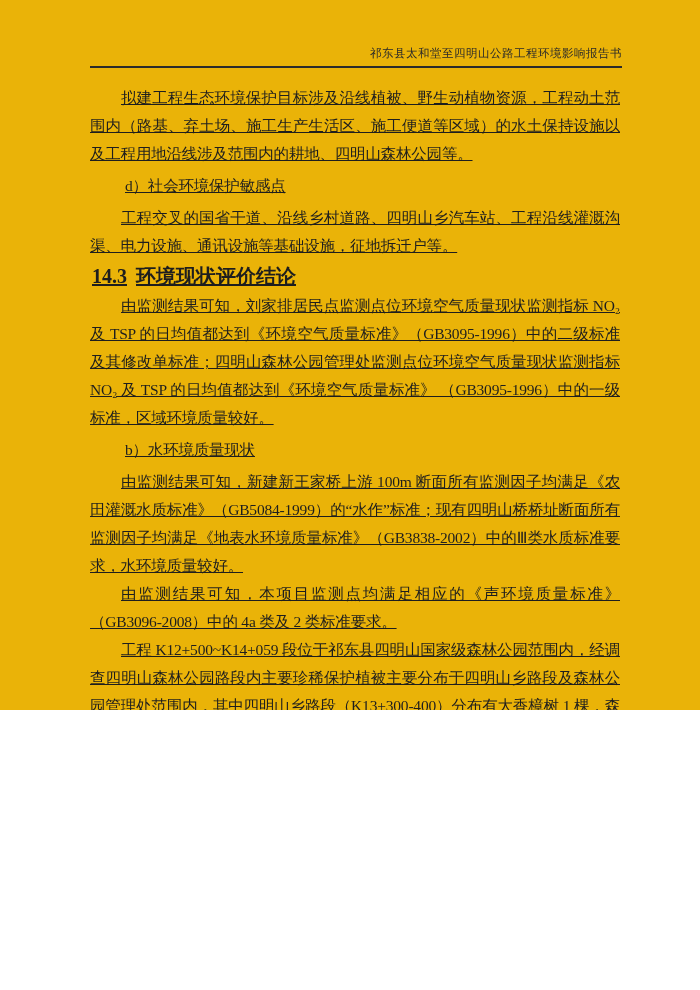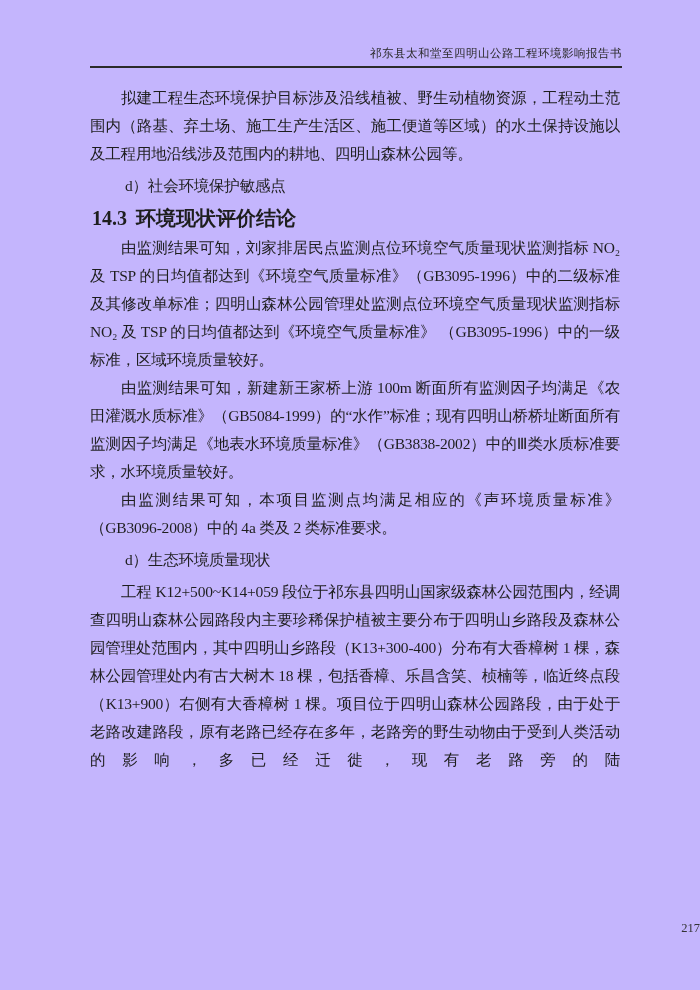--- a/index.html
+++ b/index.html
@@ -3,22 +3,22 @@
 <meta charset="utf-8">
 <style>
   html, body {
     margin: 0;
     padding: 0;
     background: #ffffff;
   }
   .page {
     position: relative;
     width: 700px;
-    height: 990px;
-    background: #c4b5fd;
+    height: 710px;
+    background: #eab308;
     overflow: hidden;
     font-family: "Liberation Serif", serif;
     color: #1e1e1e;
   }
   .page-header {
     position: absolute;
     top: 46px;
     left: 90px;
     right: 78px;
     text-align: right;
@@ -30,20 +30,21 @@
   }
   .page-body {
     position: absolute;
     top: 84px;
     left: 90px;
     right: 80px;
     font-size: 15.5px;
     line-height: 28px;
     text-align: justify;
     letter-spacing: -0.2px;
+    text-decoration: underline;
   }
   .para {
     margin: 0;
     text-indent: 2em;
   }
   .para.cut {
     text-align-last: justify;
   }
   .subitem {
     margin: 4px;
@@ -81,35 +82,36 @@
   <div class="page-header">
     <span>祁东县太和堂至四明山公路工程环境影响报告书</span>
   </div>
 
   <div class="page-body">
 
     <p class="para">拟建工程生态环境保护目标涉及沿线植被、野生动植物资源，工程动土范围内（路基、弃土场、施工生产生活区、施工便道等区域）的水土保持设施以及工程用地沿线涉及范围内的耕地、四明山森林公园等。</p>
 
     <p class="subitem">d）社会环境保护敏感点</p>
 
+    <p class="para">工程交叉的国省干道、沿线乡村道路、四明山乡汽车站、工程沿线灌溉沟渠、电力设施、通讯设施等基础设施，征地拆迁户等。</p>
 
     <h2 class="section-heading">
       <span class="heading-number">14.3</span><span>环境现状评价结论</span>
     </h2>
 
 
     <p class="para">由监测结果可知，刘家排居民点监测点位环境空气质量现状监测指标 NO₂ 及 TSP 的日均值都达到《环境空气质量标准》（GB3095-1996）中的二级标准及其修改单标准；四明山森林公园管理处监测点位环境空气质量现状监测指标 NO₂ 及 TSP 的日均值都达到《环境空气质量标准》 （GB3095-1996）中的一级标准，区域环境质量较好。</p>
 
+    <p class="subitem">b）水环境质量现状</p>
 
     <p class="para">由监测结果可知，新建新王家桥上游 100m 断面所有监测因子均满足《农田灌溉水质标准》（GB5084-1999）的“水作”标准；现有四明山桥桥址断面所有监测因子均满足《地表水环境质量标准》（GB3838-2002）中的Ⅲ类水质标准要求，水环境质量较好。</p>
 
 
     <p class="para">由监测结果可知，本项目监测点均满足相应的《声环境质量标准》（GB3096-2008）中的 4a 类及 2 类标准要求。</p>
 
-    <p class="subitem">d）生态环境质量现状</p>
 
 
     <p class="para cut">工程 K12+500~K14+059 段位于祁东县四明山国家级森林公园范围内，经调查四明山森林公园路段内主要珍稀保护植被主要分布于四明山乡路段及森林公园管理处范围内，其中四明山乡路段（K13+300-400）分布有大香樟树 1 棵，森林公园管理处内有古大树木 18 棵，包括香樟、乐昌含笑、桢楠等，临近终点段（K13+900）右侧有大香樟树 1 棵。项目位于四明山森林公园路段，由于处于老路改建路段，原有老路已经存在多年，老路旁的野生动物由于受到人类活动的影响，多已经迁徙，现有老路旁的陆</p>
 
   </div>
 
   <div class="page-footer">
     <span>217</span>
   </div>
 

